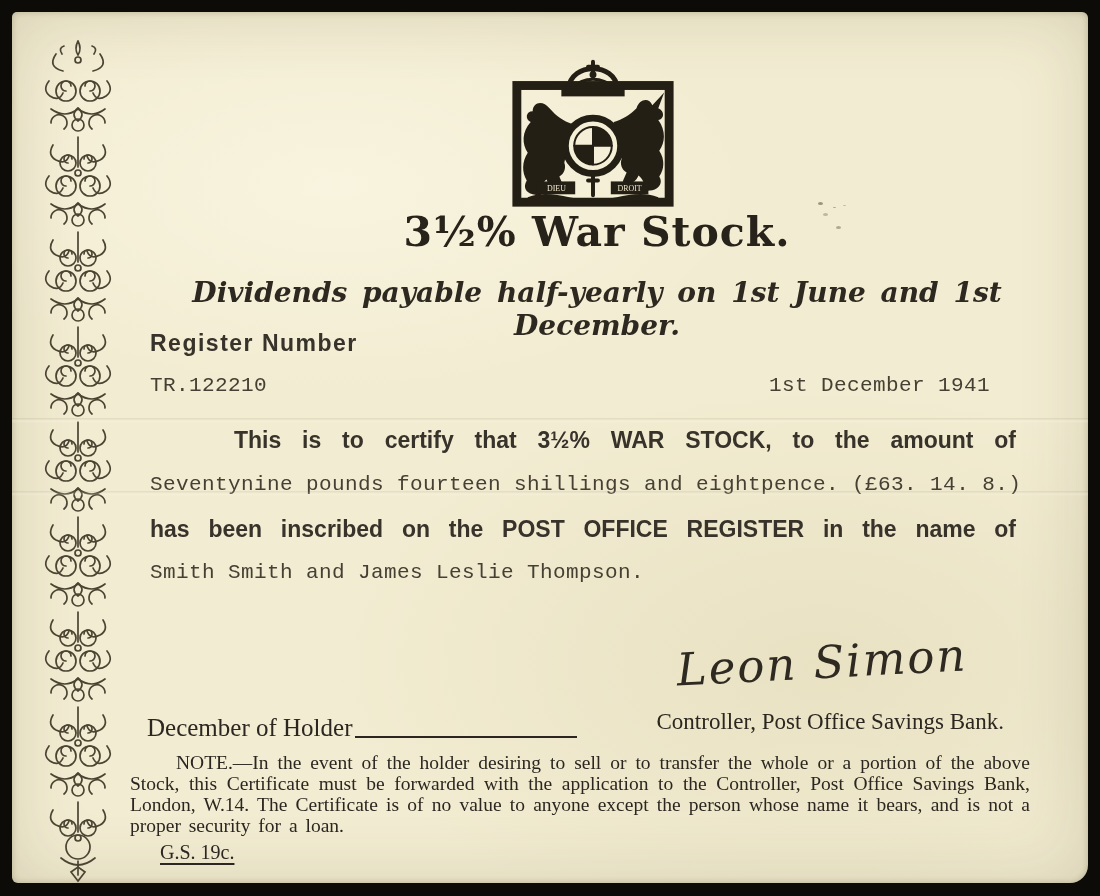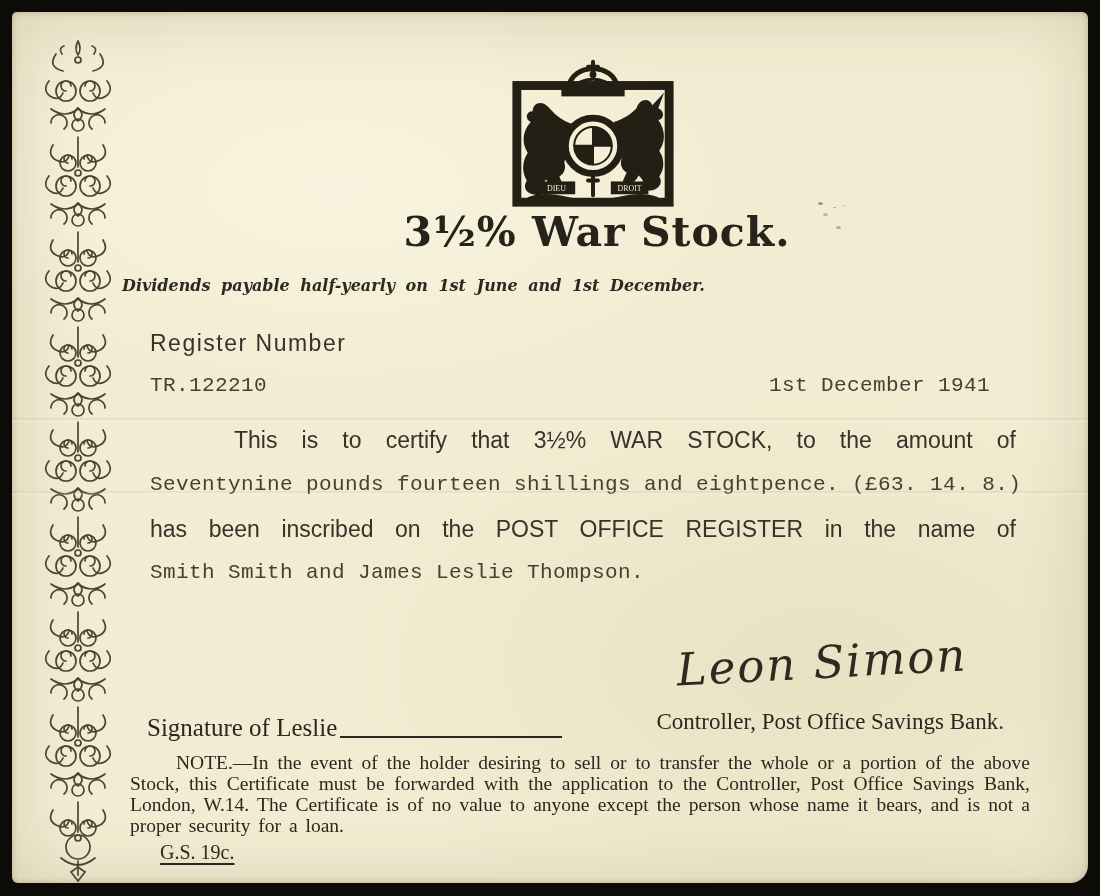--- a/index.html
+++ b/index.html
@@ -22,24 +22,24 @@
   .crease{position:absolute;left:0;width:100%;height:5px;pointer-events:none;}
   .crease1{top:406px;background:linear-gradient(to bottom, rgba(110,98,60,.14), rgba(255,255,240,.25) 60%, transparent);}
   .crease2{top:479px;background:linear-gradient(to bottom, rgba(110,98,60,.12), rgba(255,255,240,.2) 60%, transparent);}
   .smudge{position:absolute;left:806px;top:190px;width:5px;height:3px;background:rgba(70,62,45,.5);border-radius:50%;
     box-shadow:14px 4px 0 -1px rgba(70,62,45,.42), 5px 11px 0 0 rgba(70,62,45,.3), 18px 24px 0 0 rgba(80,70,50,.4), 24px 2px 0 -1px rgba(70,62,45,.3);}
   .ornament{position:absolute;left:25px;top:27px;}
   .crest{position:absolute;left:492px;top:30px;width:178px;}
   .title{position:absolute;left:110px;top:196px;width:950px;text-align:center;
     font-family:"DejaVu Serif","Liberation Serif",serif;font-weight:700;font-size:41px;
     color:#27221a;letter-spacing:1px;}
-  .subtitle{position:absolute;left:110px;top:264px;width:950px;
+  .subtitle{position:absolute;left:110px;top:264px;width:950px;text-align:center;
     font-family:"DejaVu Serif","Liberation Serif",serif;font-style:italic;font-weight:700;
-    font-size:16px;color:#2e2920;word-spacing:5px;}
-  .printed{font-family:"Liberation Sans","DejaVu Sans",sans-serif;font-weight:400;color:#37322a;}
+    font-size:28px;color:#2e2920;word-spacing:5px;}
+  .printed{font-family:"Liberation Sans","DejaVu Sans",sans-serif;font-weight:700;color:#37322a;}
   .register-label{position:absolute;left:138px;top:318px;font-size:23px;letter-spacing:1.5px;}
   .reg-row{position:absolute;left:138px;top:362px;width:866px;display:flex;justify-content:space-between;}
   .type{font-family:"Liberation Mono","DejaVu Sans Mono",monospace;font-size:21px;
     letter-spacing:.4px;color:var(--typewriter);white-space:nowrap;}
   .reg-row .date{margin-right:26px;}
   .line{position:absolute;left:138px;width:866px;white-space:nowrap;}
   .jline{white-space:normal;text-align:justify;text-align-last:justify;font-size:23px;}
   .l1{top:415px;text-indent:84px;}
   .l2{top:461px;}
   .l3{top:504px;}
@@ -150,21 +150,21 @@
 
     <div class="line jline printed l1">This is to certify that 3½% WAR STOCK, to the amount of</div>
     <div class="line type l2">Seventynine pounds fourteen shillings and eightpence. (£63. 14. 8.)</div>
     <div class="line jline printed l3">has been inscribed on the POST OFFICE REGISTER in the name of</div>
     <div class="line type l4">Smith Smith and James Leslie Thompson.</div>
 
     <div class="signature">Leon Simon</div>
     <div class="sig-title">Controller, Post Office Savings Bank.</div>
 
     <div class="holder">
-      <span>Signature of Leslie</span>
+      <span>December of Holder</span>
       <span class="rule"></span>
     </div>
 
     <div class="note">NOTE.—In the event of the holder desiring to sell or to transfer the whole or a portion of the above Stock, this Certificate must be forwarded with the application to the Controller, Post Office Savings Bank, London, W.14.  The Certificate is of no value to anyone except the person whose name it bears, and is not a proper security for a loan.</div>
     <div class="form-no">G.S. 19c.</div>
 
     <div class="crease crease1"></div>
     <div class="crease crease2"></div>
     <div class="smudge"></div>
   </div>

